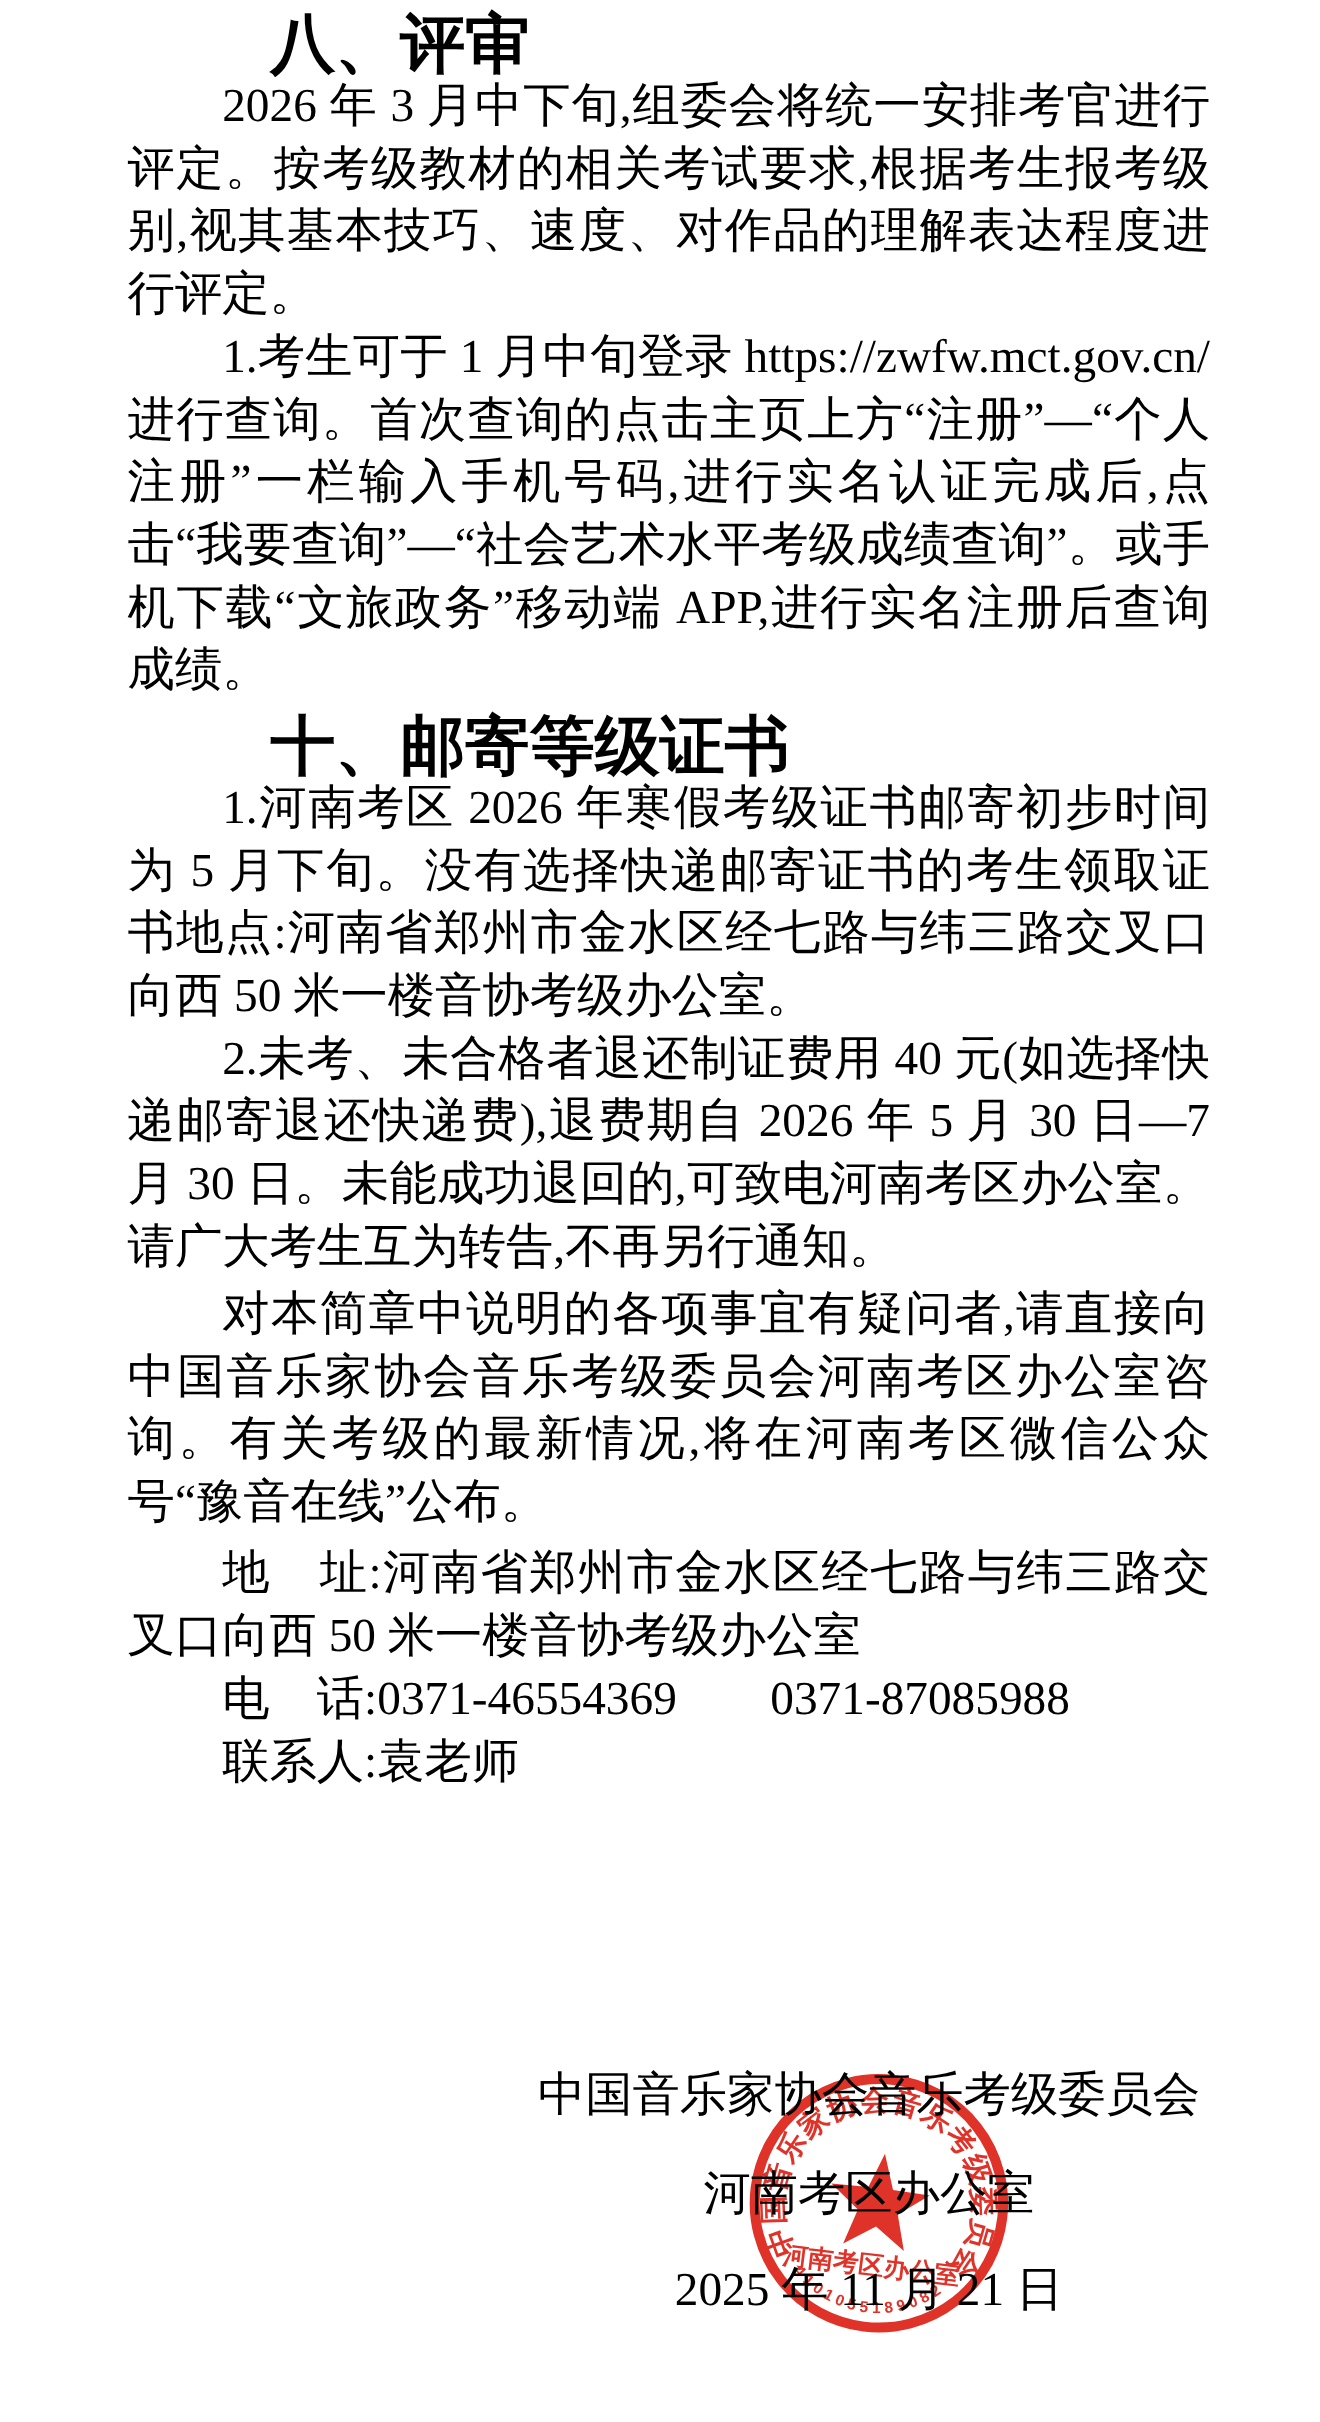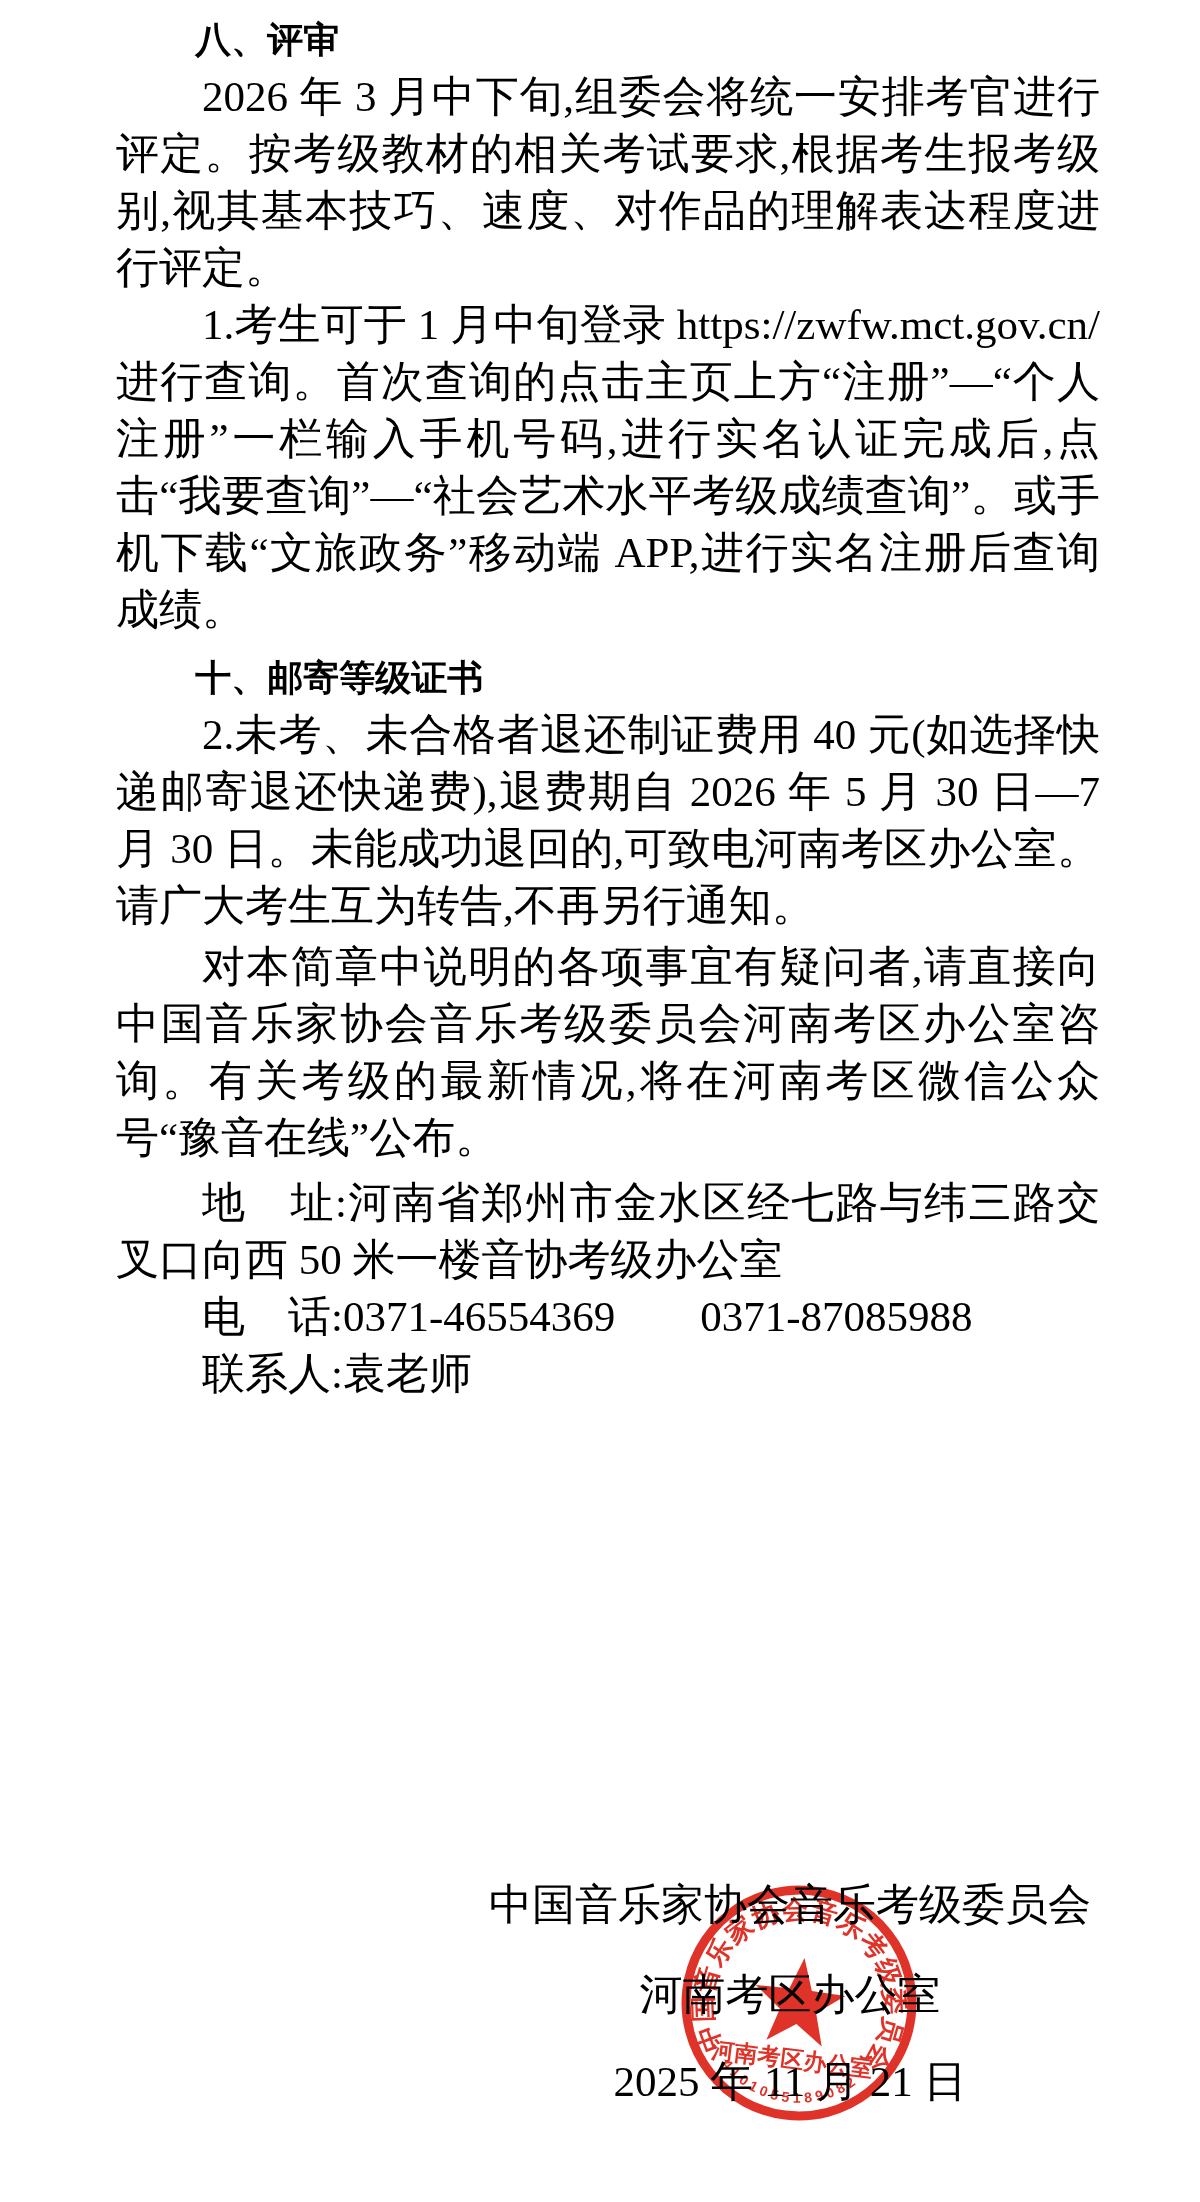--- a/index.html
+++ b/index.html
@@ -14,21 +14,21 @@
   .doc {
     position:absolute;
     left:116px; top:12px;
     width:984px;
     font-size:43px;
     line-height:57px;
     text-align:justify;
   }
   h2 {
     margin:0;
-    font-size:36px;
+    font-size:59px;
     line-height:56px;
     font-weight:bold;
     text-indent:2.2em;
     text-align:left;
     font-family:"Liberation Sans","DejaVu Sans",sans-serif;
   }
   h2.sec-gap { margin-top:12px; }
   p {
     margin:0;
     text-indent:2em;
@@ -66,20 +66,21 @@
 <body style="background: rgb(255, 255, 255); color: rgb(0, 0, 0);">
 
 <div class="doc">
 
   <h2>八、评审</h2>
   <p>2026 年 3 月中下旬,组委会将统一安排考官进行评定。按考级教材的相关考试要求,根据考生报考级别,视其基本技巧、速度、对作品的理解表达程度进行评定。</p>
 
   <p>1.考生可于 1 月中旬登录 https://zwfw.mct.gov.cn/进行查询。首次查询的点击主页上方“注册”—“个人注册”一栏输入手机号码,进行实名认证完成后,点击“我要查询”—“社会艺术水平考级成绩查询”。或手机下载“文旅政务”移动端 APP,进行实名注册后查询成绩。</p>
 
   <h2 class="sec-gap">十、邮寄等级证书</h2>
+  <p>1.河南考区 2026 年寒假考级证书邮寄初步时间为 5 月下旬。没有选择快递邮寄证书的考生领取证书地点:河南省郑州市金水区经七路与纬三路交叉口向西 50 米一楼音协考级办公室。</p>
   <p class="gap-md">2.未考、未合格者退还制证费用 40 元(如选择快递邮寄退还快递费),退费期自 2026 年 5 月 30 日—7 月 30 日。未能成功退回的,可致电河南考区办公室。请广大考生互为转告,不再另行通知。</p>
   <p class="gap-sm">对本简章中说明的各项事宜有疑问者,请直接向中国音乐家协会音乐考级委员会河南考区办公室咨询。有关考级的最新情况,将在河南考区微信公众号“豫音在线”公布。</p>
 
   <p class="gap-addr"><span>地　址:</span><span>河南省郑州市金水区经七路与纬三路交叉口向西 50 米一楼音协考级办公室</span></p>
   <p><span>电　话:</span><span>0371-46554369</span><span class="phone2">0371-87085988</span></p>
   <p><span>联系人:</span><span>袁老师</span></p>
 
 </div>
 
 <div class="sig">

